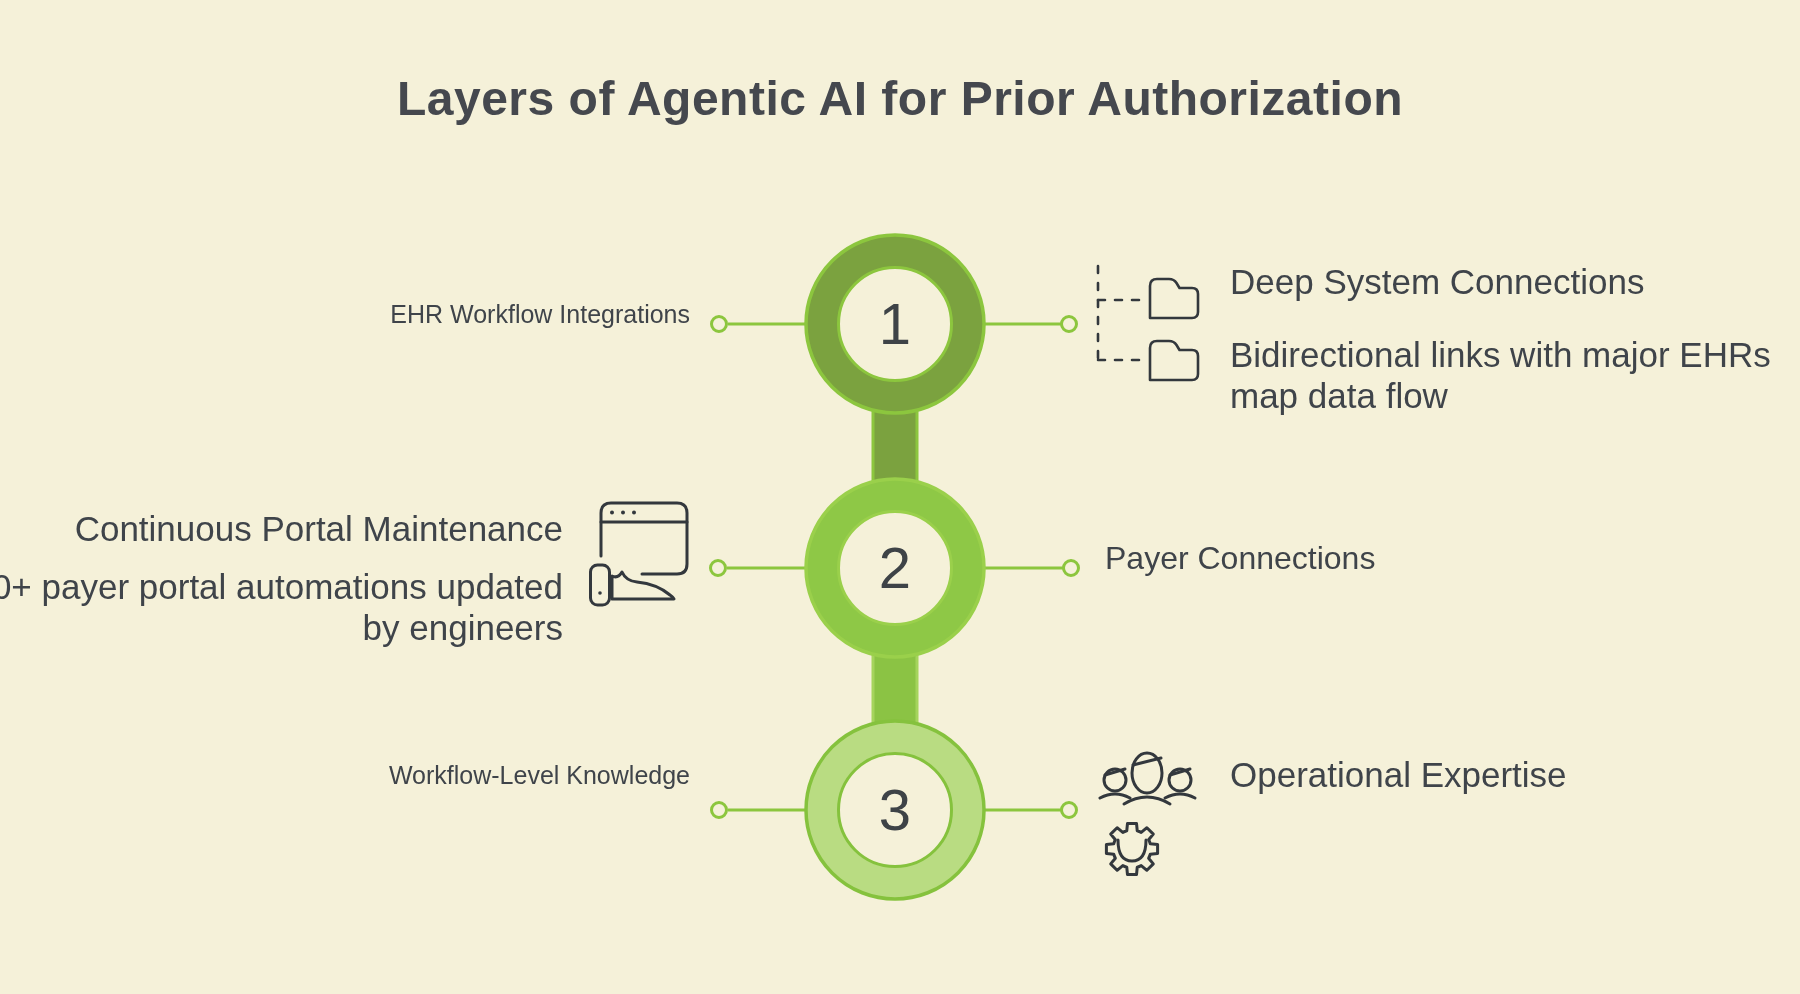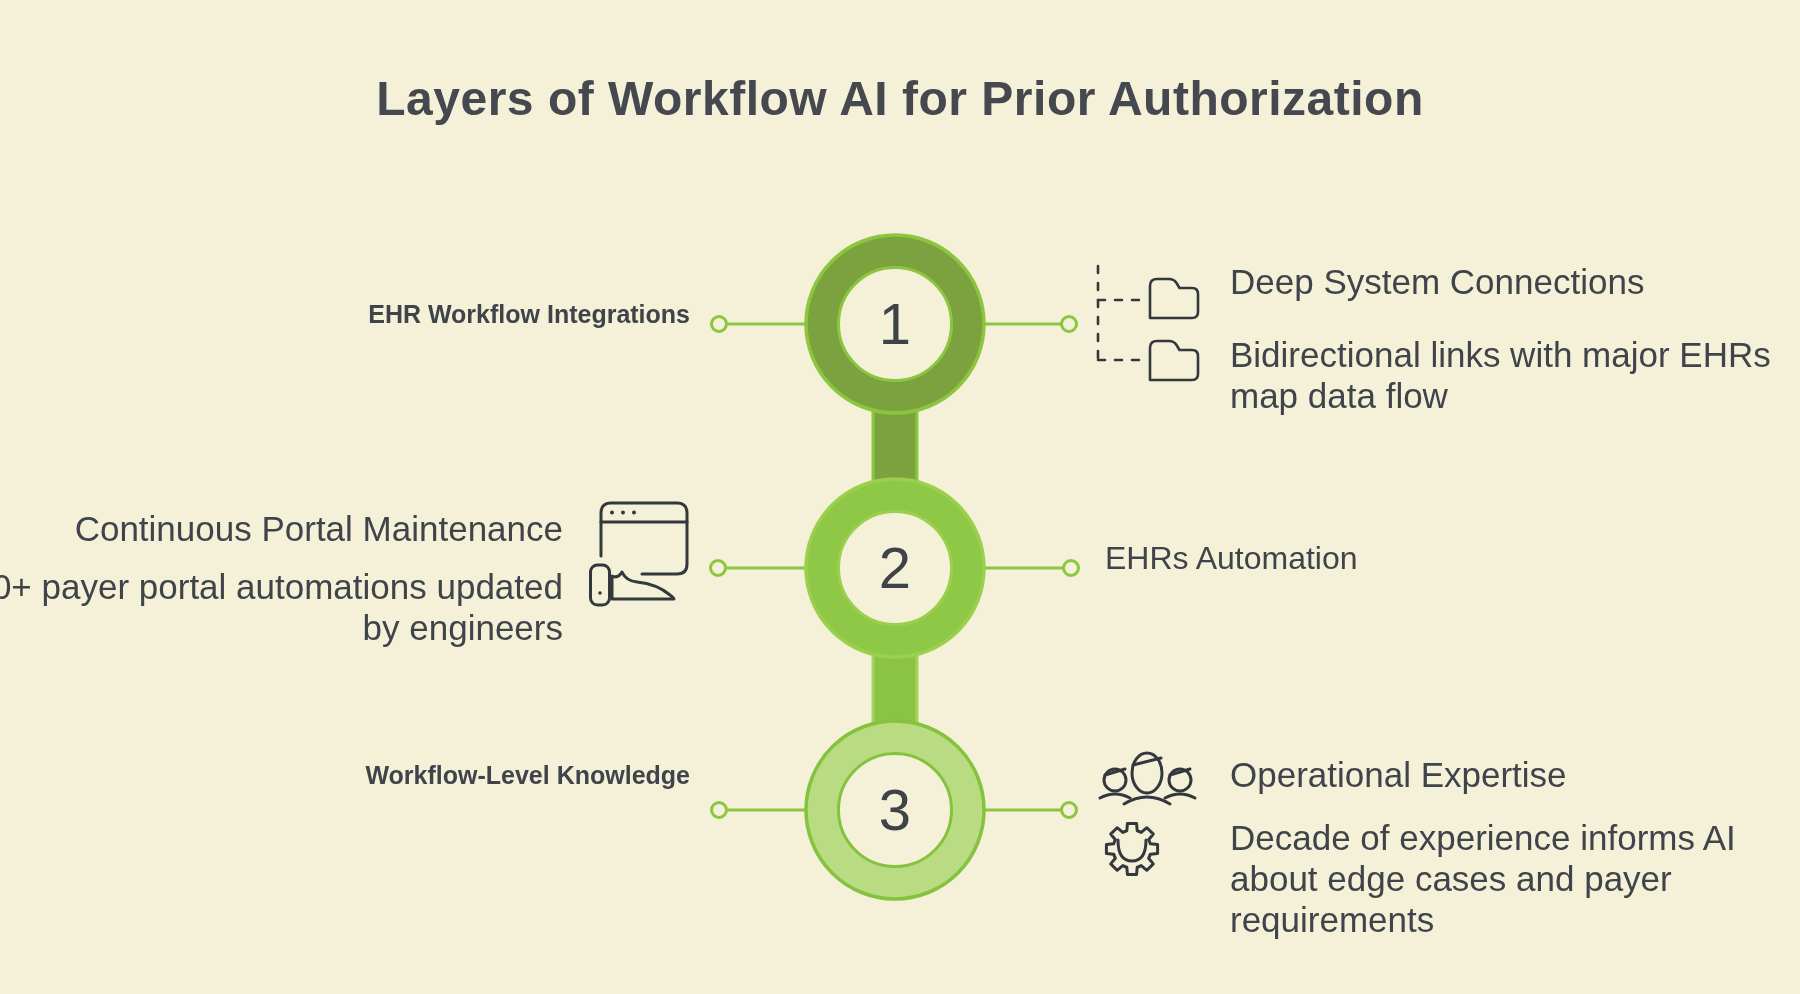--- a/index.html
+++ b/index.html
@@ -15,37 +15,37 @@
     font-size:48px;font-weight:700;color:#45484e;letter-spacing:0.5px;
   }
   svg.diagram{left:0;top:0;z-index:1;}
   .step-number{
     left:795px;width:200px;text-align:center;z-index:2;
     font-size:58px;font-weight:500;color:#3e4347;line-height:72px;
   }
   .side-label{
     font-size:25px;line-height:30px;color:#3f444a;z-index:2;
   }
-  .side-label.right-edge{right:1110px;text-align:left;white-space:nowrap;font-weight:bold;}
+  .side-label.right-edge{right:1110px;text-align:left;white-space:nowrap;}
   .text-block{z-index:2;}
   .text-block .heading{font-size:35px;line-height:42px;color:#3f444a;white-space:nowrap;}
   .text-block .body{font-size:35px;line-height:41px;color:#3f444a;}
   .block-r1{left:1230px;top:261px;width:620px;}
   .block-r1 .body{margin-top:31px;width:600px;}
   .block-l2{right:1237px;top:508px;width:600px;text-align:right;}
   .block-l2 .body{margin-top:16px;}
   .block-r3{left:1230px;top:754px;width:620px;}
   .block-r3 .body{margin-top:21px;width:560px;}
   .payer-label{left:1105px;top:539px;font-size:32px;line-height:38px;}
   .icon{z-index:2;}
 </style>
 </head>
 <body>
 
-<div class="abs title">Layers of Workflow AI for Prior Authorization</div>
+<div class="abs title">Layers of Agentic AI for Prior Authorization</div>
 
 <svg class="abs diagram" width="1800" height="994" viewBox="0 0 1800 994">
 
   <rect x="873" y="380" width="44" height="160" fill="#7ba23f" stroke="#8cc63e" stroke-width="3"></rect>
   <rect x="873" y="620" width="44" height="152" fill="#8bc344" stroke="#a5d45c" stroke-width="3"></rect>
 
   <line x1="728" y1="324" x2="807" y2="324" stroke="#8cc63e" stroke-width="3"></line>
   <circle cx="719" cy="324" r="7.5" fill="#f5f1d9" stroke="#8cc63e" stroke-width="3"></circle>
   <line x1="983" y1="324" x2="1061" y2="324" stroke="#8cc63e" stroke-width="3"></line>
   <circle cx="1069" cy="324" r="7.5" fill="#f5f1d9" stroke="#8cc63e" stroke-width="3"></circle>
@@ -102,21 +102,21 @@
   <path d="M16,60 V17 Q16,7 26,7 H92 Q102,7 102,17 V68 Q102,78 92,78 H57"></path>
   <path d="M16,26 H102"></path>
   <circle cx="27" cy="16.5" r="2" fill="#33383d" stroke="none"></circle>
   <circle cx="38" cy="16.5" r="2" fill="#33383d" stroke="none"></circle>
   <circle cx="49" cy="16.5" r="2" fill="#33383d" stroke="none"></circle>
   <rect x="5.5" y="69" width="19" height="40" rx="7"></rect>
   <circle cx="15" cy="97" r="1.8" fill="#33383d" stroke="none"></circle>
   <path d="M27,80 Q33,83 37,76 Q41,85 52,86 Q72,88 85,99 Q88,101 89,103 L27,103 Z"></path>
 </svg>
 
-<div class="abs side-label payer-label">EHRs Automation</div>
+<div class="abs side-label payer-label">Payer Connections</div>
 
 <div class="abs side-label right-edge" style="top:760px">Workflow-Level Knowledge</div>
 
 <svg class="abs icon" style="left:1098px;top:744px" width="100" height="140" viewBox="0 0 100 140" fill="none" stroke="#33383d" stroke-width="3" stroke-linecap="round" stroke-linejoin="round">
 
   <ellipse cx="49" cy="29" rx="15" ry="20"></ellipse>
   <path d="M35,21 L63,14"></path>
   <circle cx="17" cy="36" r="11"></circle>
   <path d="M7,31 L27,25"></path>
   <circle cx="82" cy="36" r="11"></circle>
@@ -133,14 +133,13 @@
     A19,19 0 0 1 -18.27,5.24 L-25.6,4.51 L-25.6,-4.51 L-18.27,-5.24
     A19,19 0 0 1 -16.62,-9.21 L-21.3,-14.91 L-14.91,-21.3 L-9.21,-16.62
     A19,19 0 0 1 -5.24,-18.27 L-4.51,-25.6 L4.51,-25.6 L5.24,-18.27
     A19,19 0 0 1 9.21,-16.62 L14.91,-21.3 L21.3,-14.91 L16.62,-9.21
     A19,19 0 0 1 18.27,-5.24 Z"></path>
   <path d="M20,96 Q20,117 34,117 Q48,117 48,96"></path>
 </svg>
 
 <div class="abs text-block block-r3">
   <div class="heading">Operational Expertise</div>
-  <div class="body">Decade of experience informs AI about edge cases and payer requirements</div>
 </div>
 
 </body></html>

